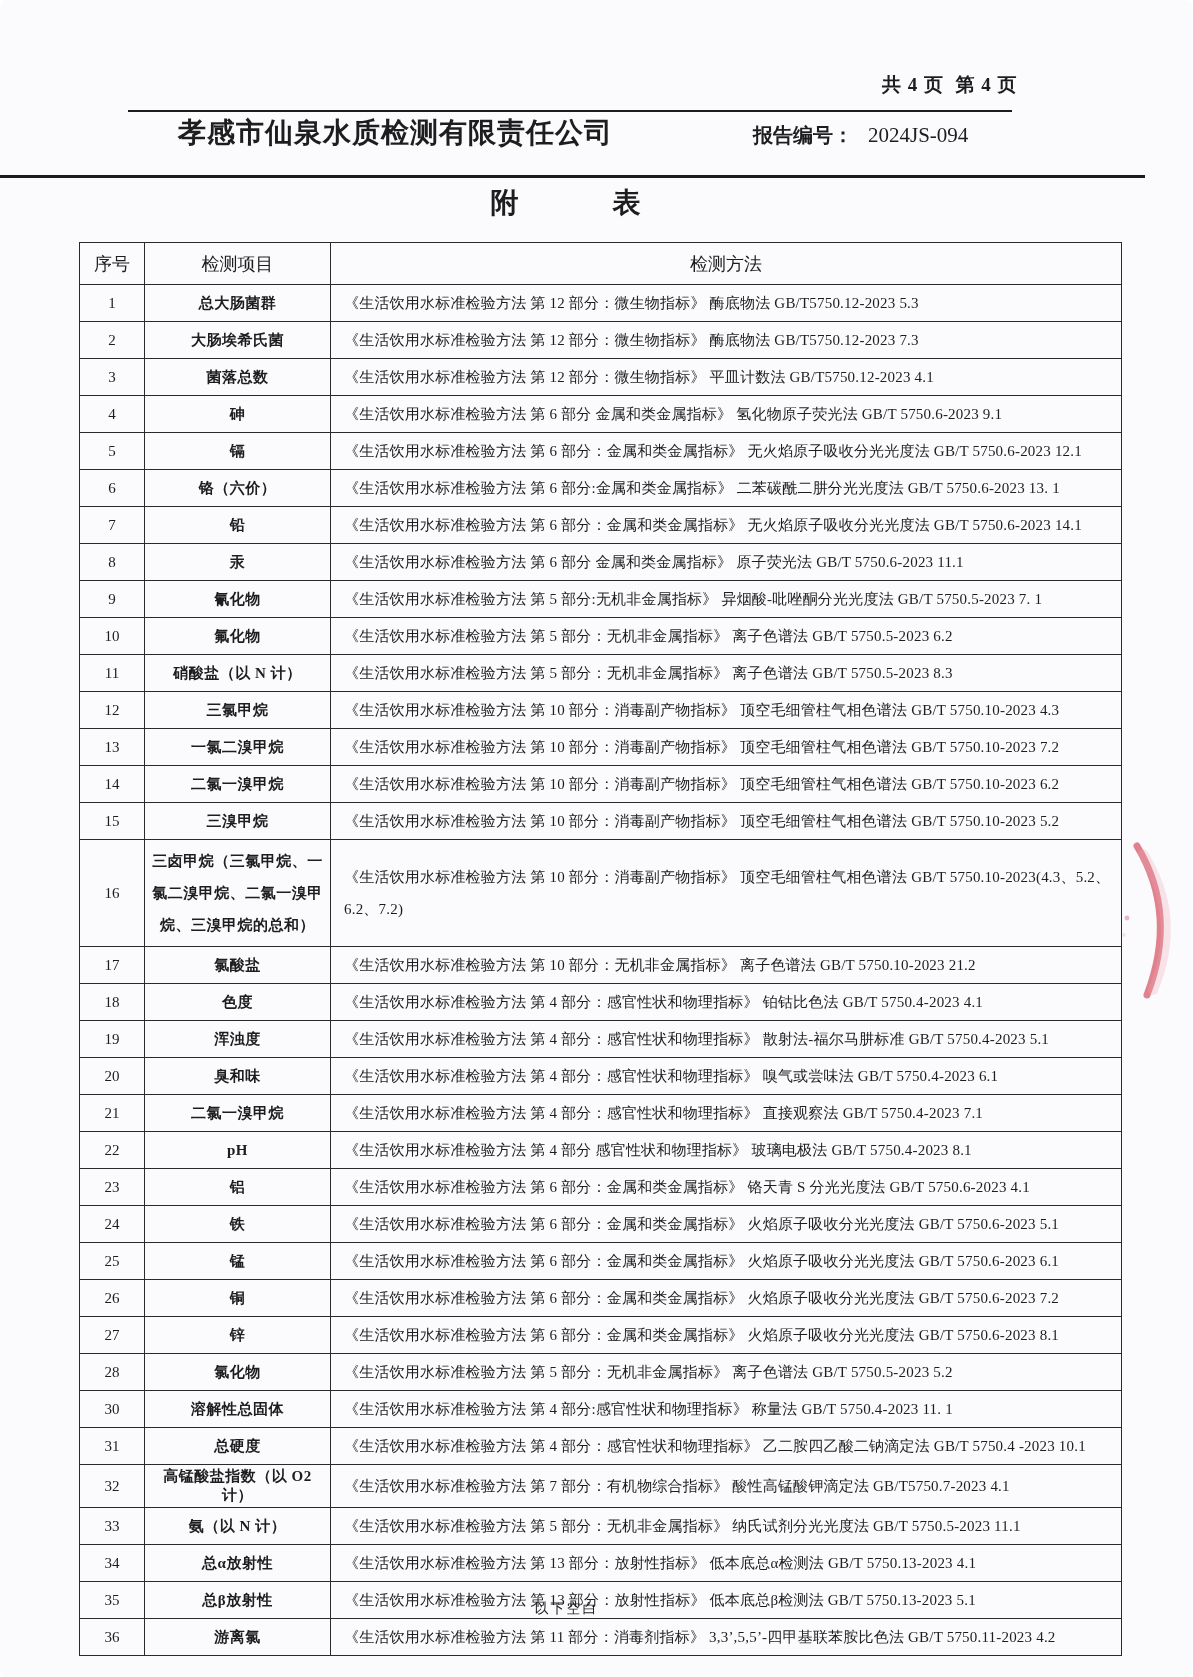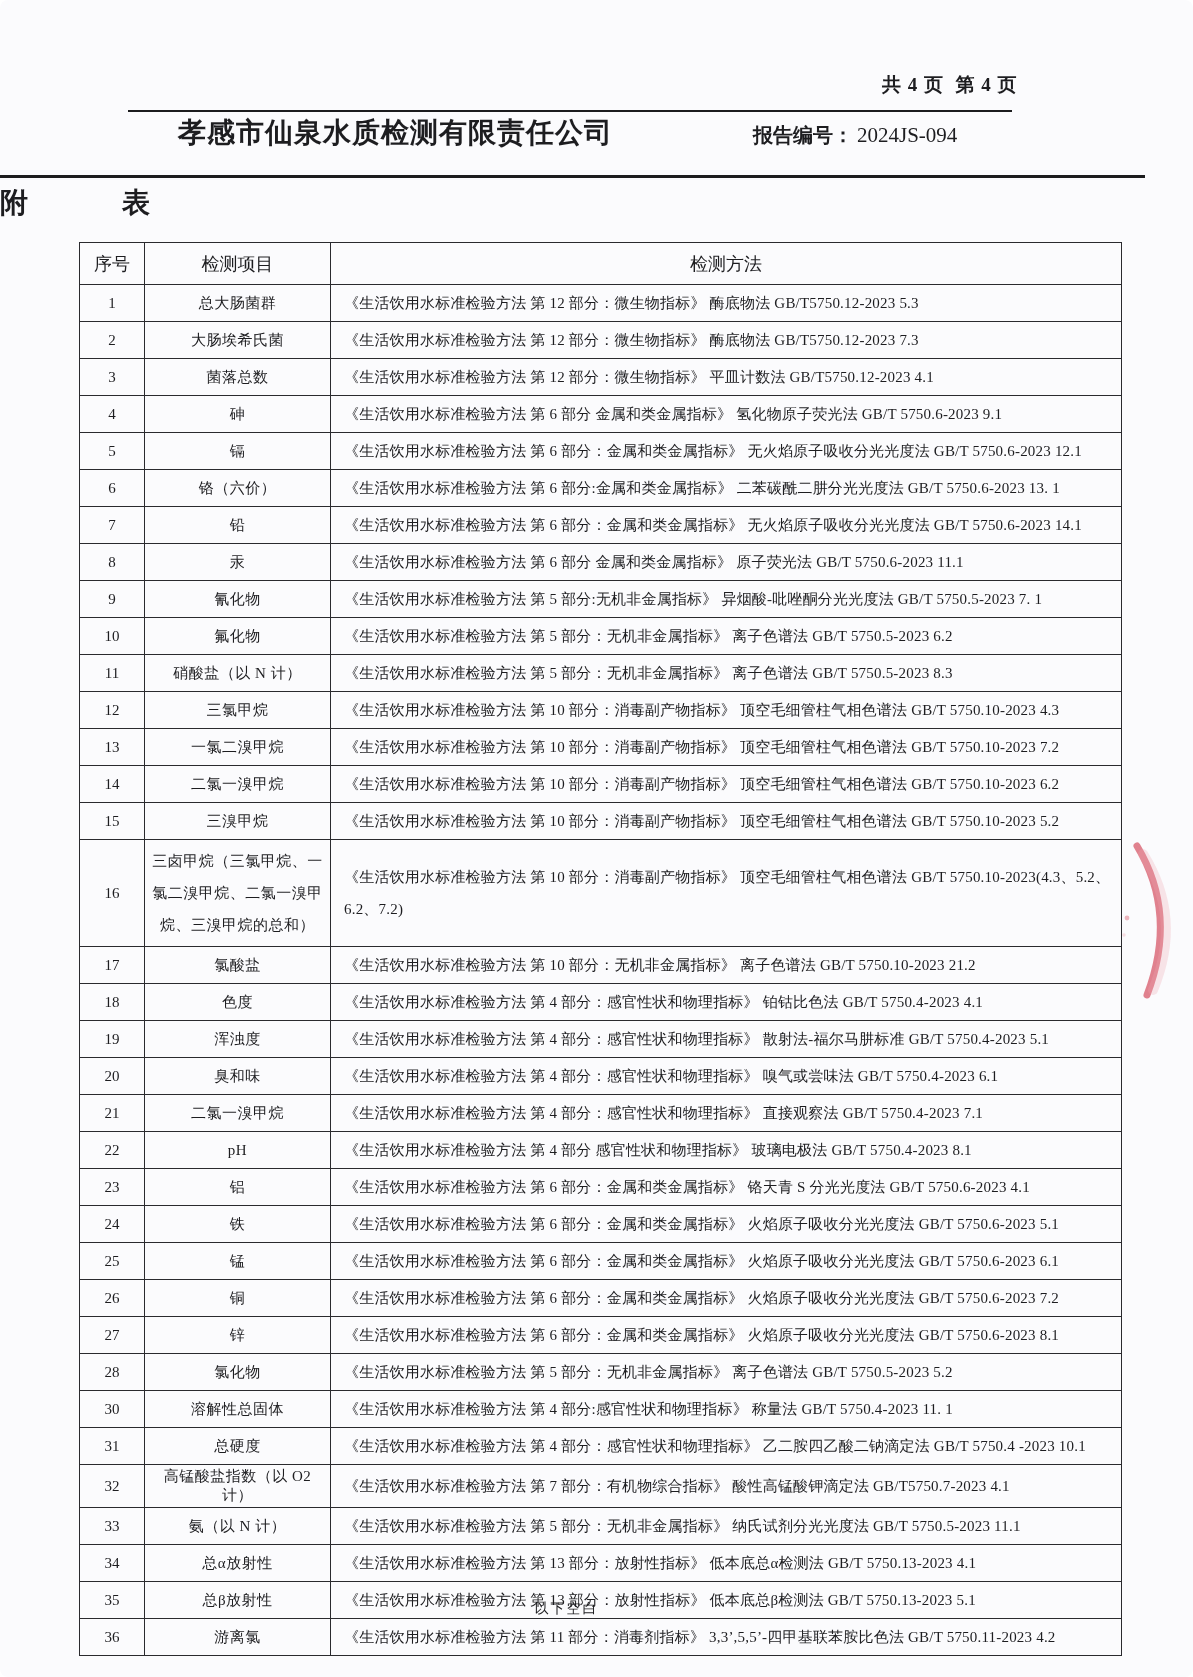--- a/index.html
+++ b/index.html
@@ -22,41 +22,41 @@
   .company{
     position:absolute;left:142px;top:114px;
     font-family:"Liberation Sans","DejaVu Sans",sans-serif;
     font-size:28px;font-weight:700;letter-spacing:1px;margin-left:36px;
   }
   .report{
     position:absolute;left:753px;top:122px;
     font-size:20px;white-space:nowrap;
   }
   .report .report-label{font-family:"Liberation Sans","DejaVu Sans",sans-serif;font-weight:600;}
-  .report .report-val{margin-left:4px;font-size:21px;}
+  .report .report-val{margin-left:15px;font-size:21px;}
   .doc-title{
     position:absolute;left:0;right:60px;top:184px;
-    font-size:28px;font-weight:700;letter-spacing:2px;
+    text-align:center;font-size:28px;font-weight:700;letter-spacing:2px;
   }
   .doc-title .t2{margin-left:92px;}
   table.methods-table{
     position:absolute;left:79px;top:242px;width:1042px;
     border-collapse:collapse;table-layout:fixed;
     background:transparent;
   }
   .methods-table th,.methods-table td{
     border:1.6px solid #2a2a2e;
     vertical-align:middle;
   }
   .methods-table thead th{
     height:41px;font-size:18px;font-weight:500;text-align:center;padding:0;
   }
   .methods-table tbody td{font-size:15px;}
   .c-no{height:34px;text-align:center;font-size:16px;}
-  .c-item{text-align:center;letter-spacing:0.5px;padding:2px 4px;}
+  .c-item{text-align:center;letter-spacing:0.5px;padding:2px 4px;font-weight:bold;}
   .c-method{text-align:left;padding:2px 8px 2px 13px;letter-spacing:0.2px;}
   tr.tall td{line-height:32px;padding-top:5px;padding-bottom:5px;}
   .footer-note{
     position:absolute;left:0;right:60px;top:1600px;
     text-align:center;font-size:14px;letter-spacing:2px;
   }
   .seal{position:absolute;left:1116px;top:832px;}
 </style>
 </head>
 <body>

